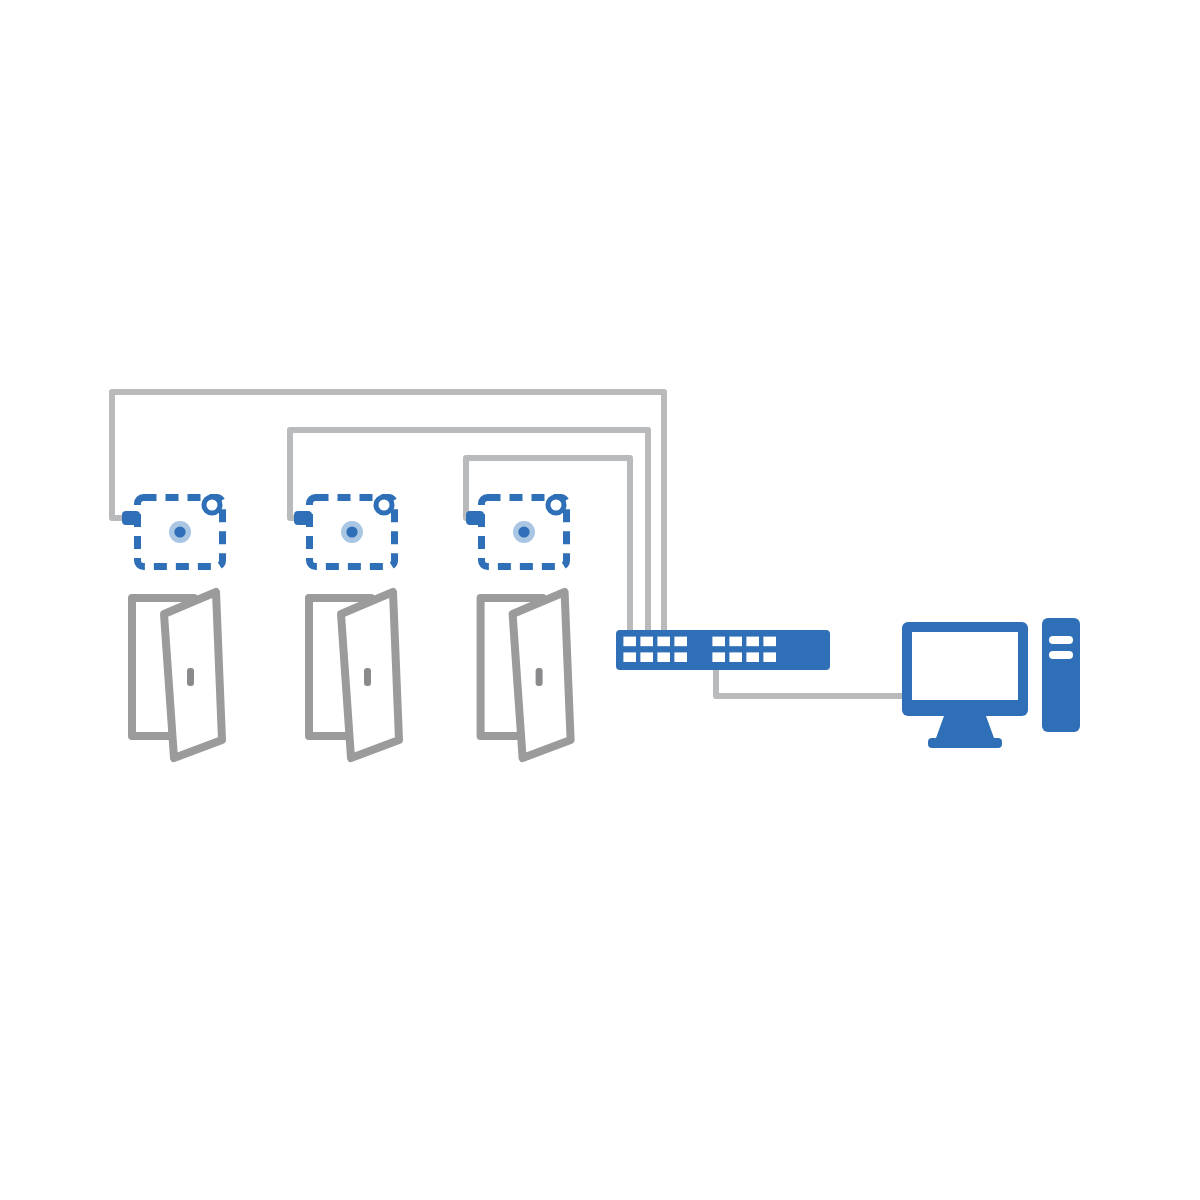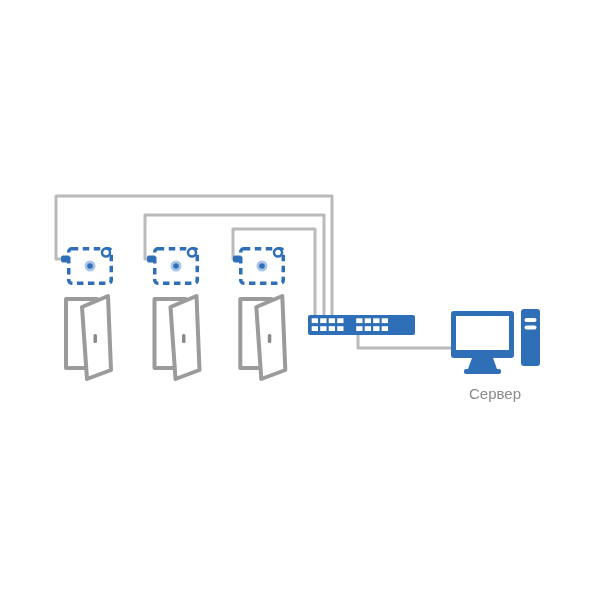--- a/index.html
+++ b/index.html
@@ -110,14 +110,13 @@
       <rect class="blue" x="451" y="311" width="63" height="47" rx="3"></rect>
       <rect class="screen" x="456" y="316" width="53" height="34"></rect>
       <polygon class="blue" points="472,358 493,358 497,369 468,369"></polygon>
       <rect class="blue" x="464" y="369" width="37" height="5" rx="2"></rect>
       <rect class="blue" x="521" y="309" width="19" height="57" rx="3"></rect>
       <rect class="port" x="524.5" y="318" width="12" height="4" rx="2"></rect>
       <rect class="port" x="524.5" y="325.5" width="12" height="4" rx="2"></rect>
     </g>
   </svg>
 
-  <div class="server-label">Сервер</div>
 </div>
 
 </body></html>

